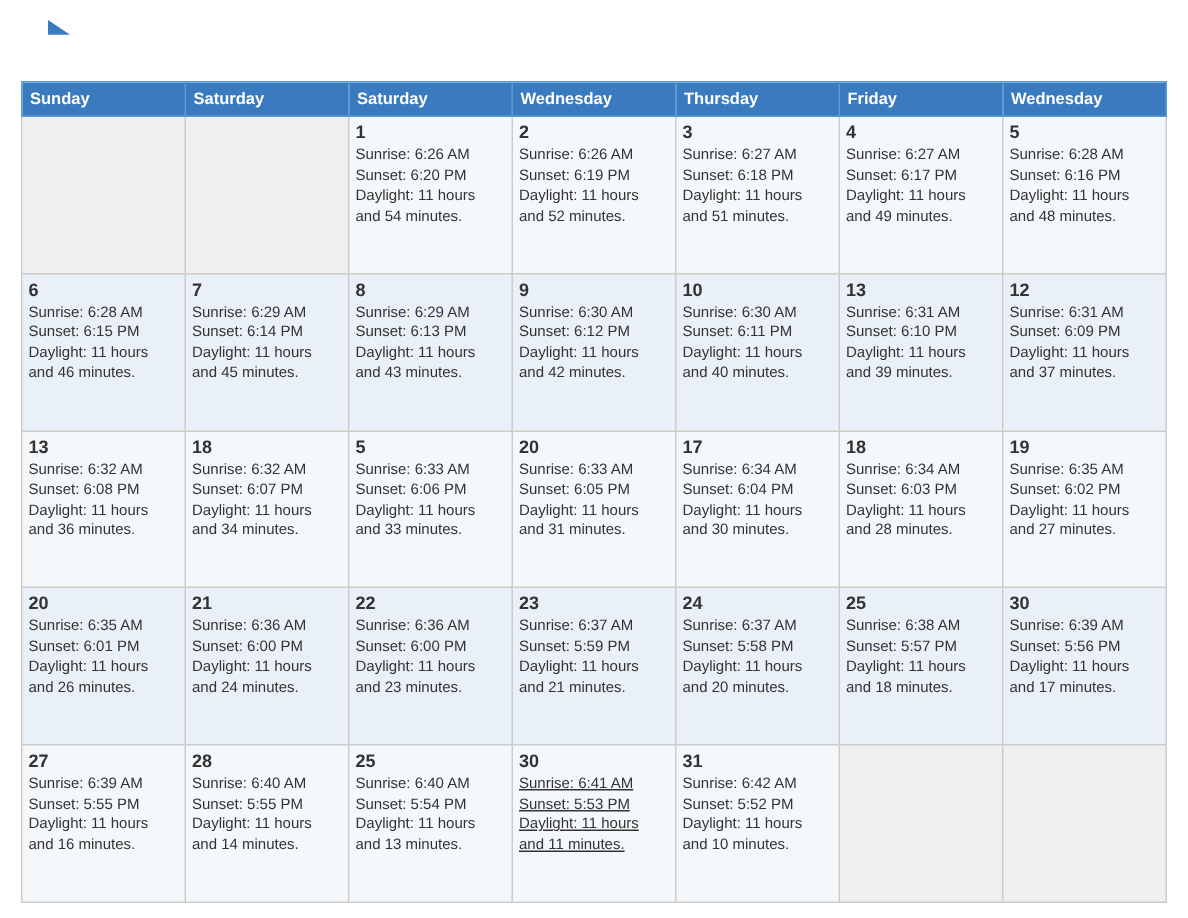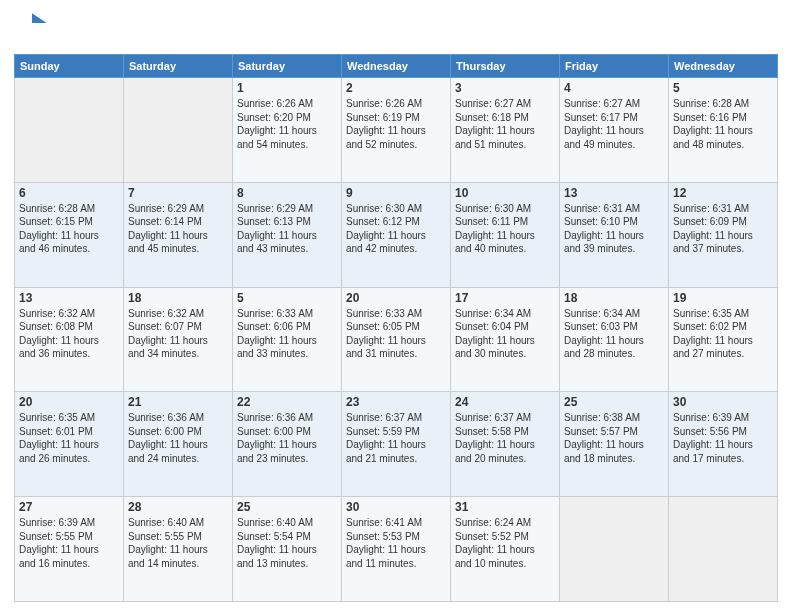--- a/index.html
+++ b/index.html
@@ -331,28 +331,28 @@
           </td>
           <td>
             <span class="day-number">25</span>
             <div class="cell-info" style="white-space: pre-line;">Sunrise: 6:40 AM
 Sunset: 5:54 PM
 Daylight: 11 hours
 and 13 minutes.</div>
           </td>
           <td>
             <span class="day-number">30</span>
-            <div class="cell-info" style="white-space: pre-line;">Sunrise: 6:41 AM
+            <div class="cell-info" style="white-space: pre-line; text-decoration: underline;">Sunrise: 6:41 AM
 Sunset: 5:53 PM
 Daylight: 11 hours
 and 11 minutes.</div>
           </td>
           <td>
             <span class="day-number">31</span>
-            <div class="cell-info" style="white-space: pre-line;">Sunrise: 6:24 AM
+            <div class="cell-info" style="white-space: pre-line;">Sunrise: 6:42 AM
 Sunset: 5:52 PM
 Daylight: 11 hours
 and 10 minutes.</div>
           </td>
           <td class="empty-cell"></td>
           <td class="empty-cell"></td>
         </tr>
       </tbody>
   </table>
 </div>

